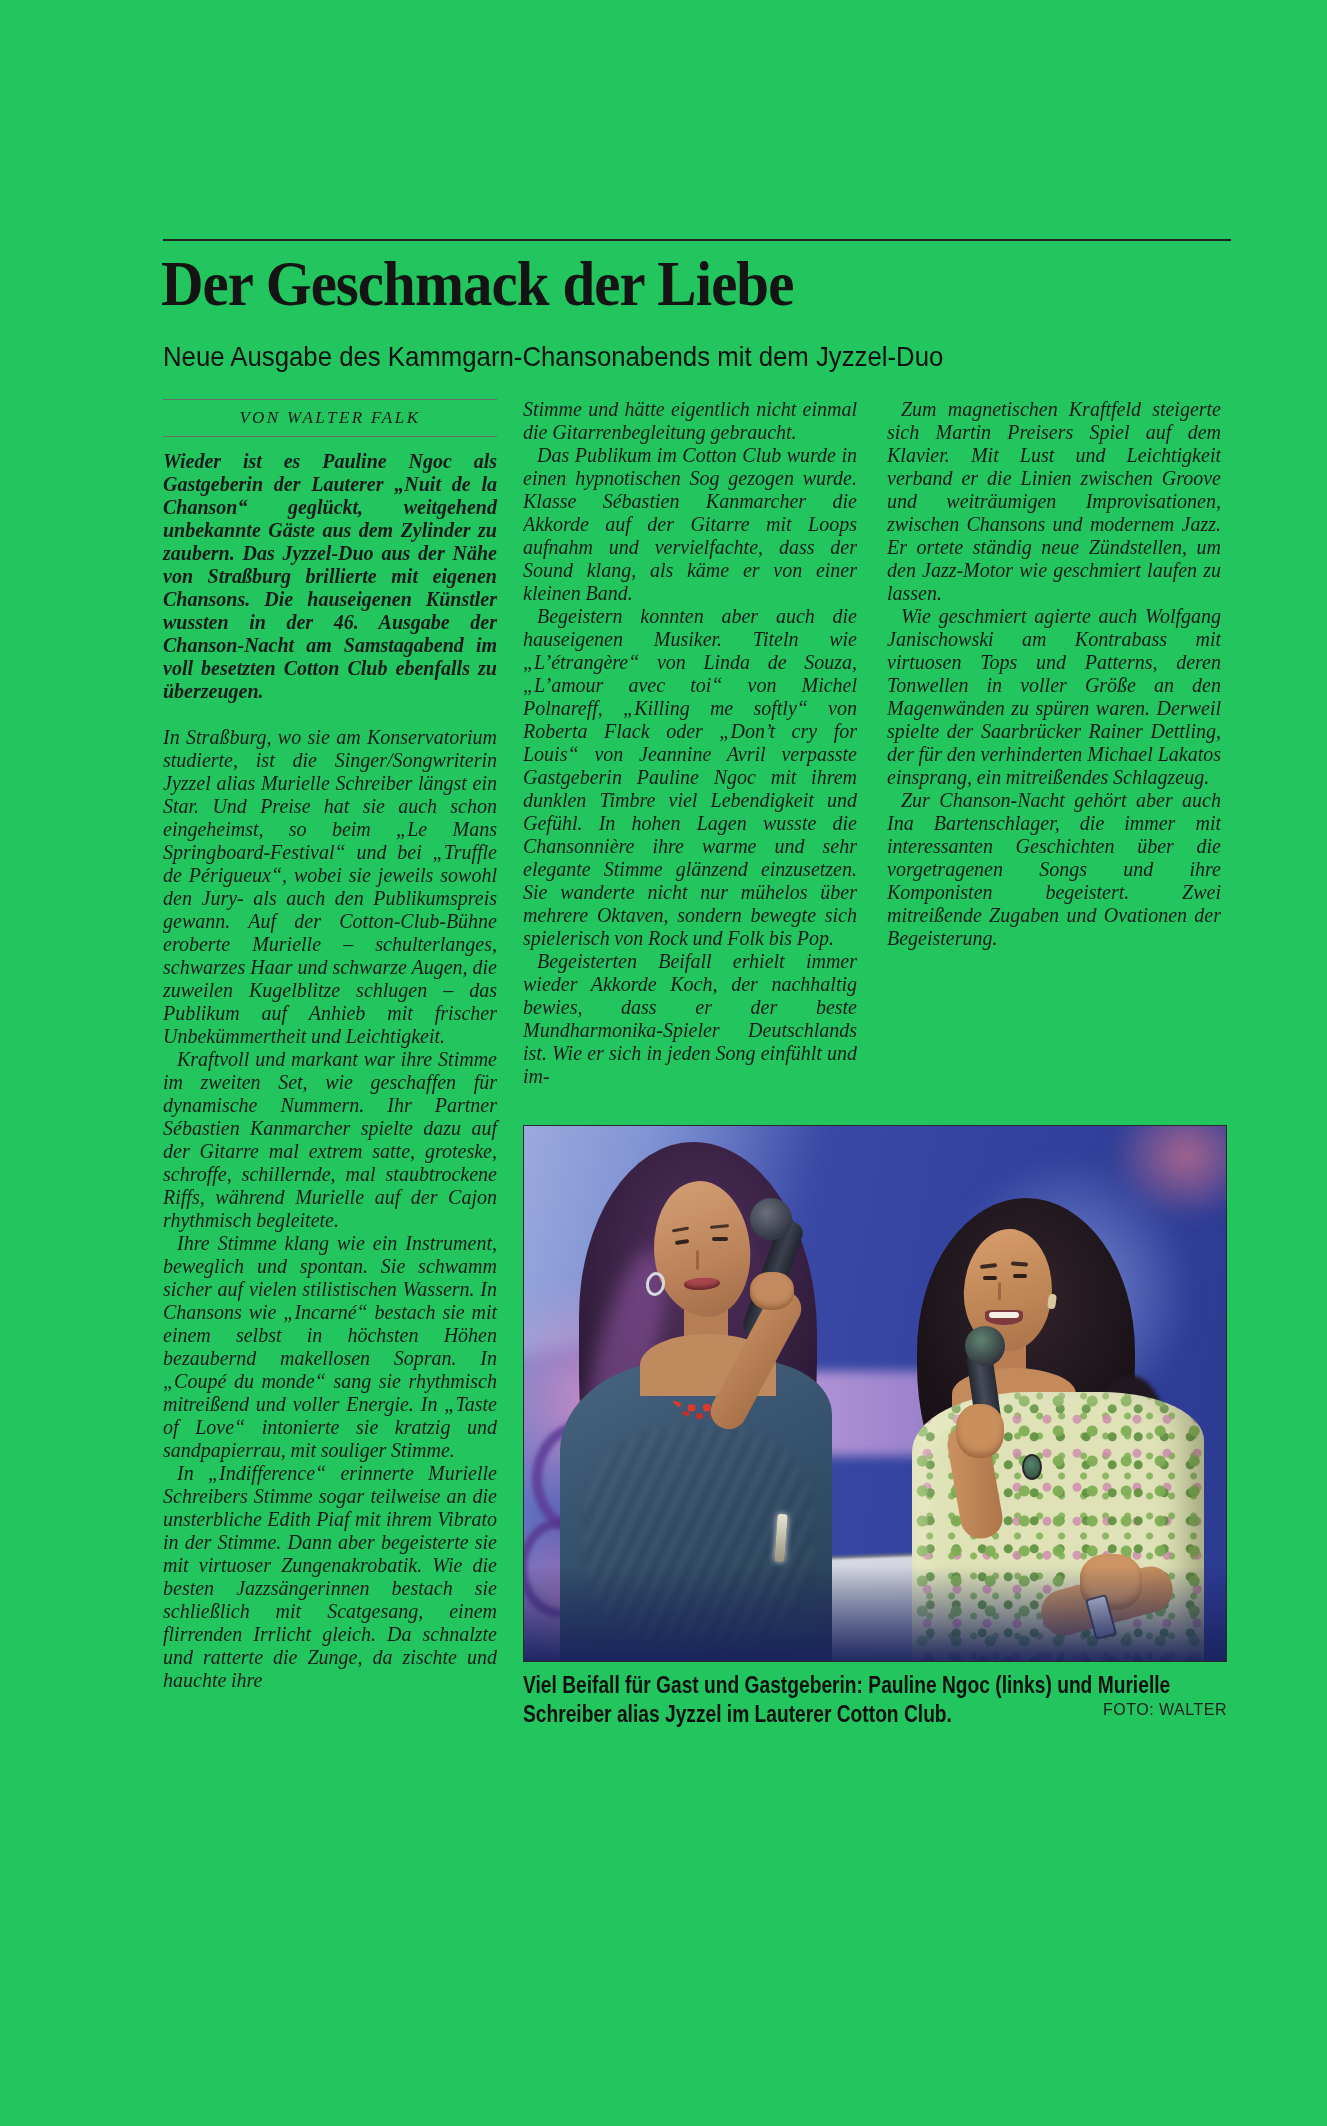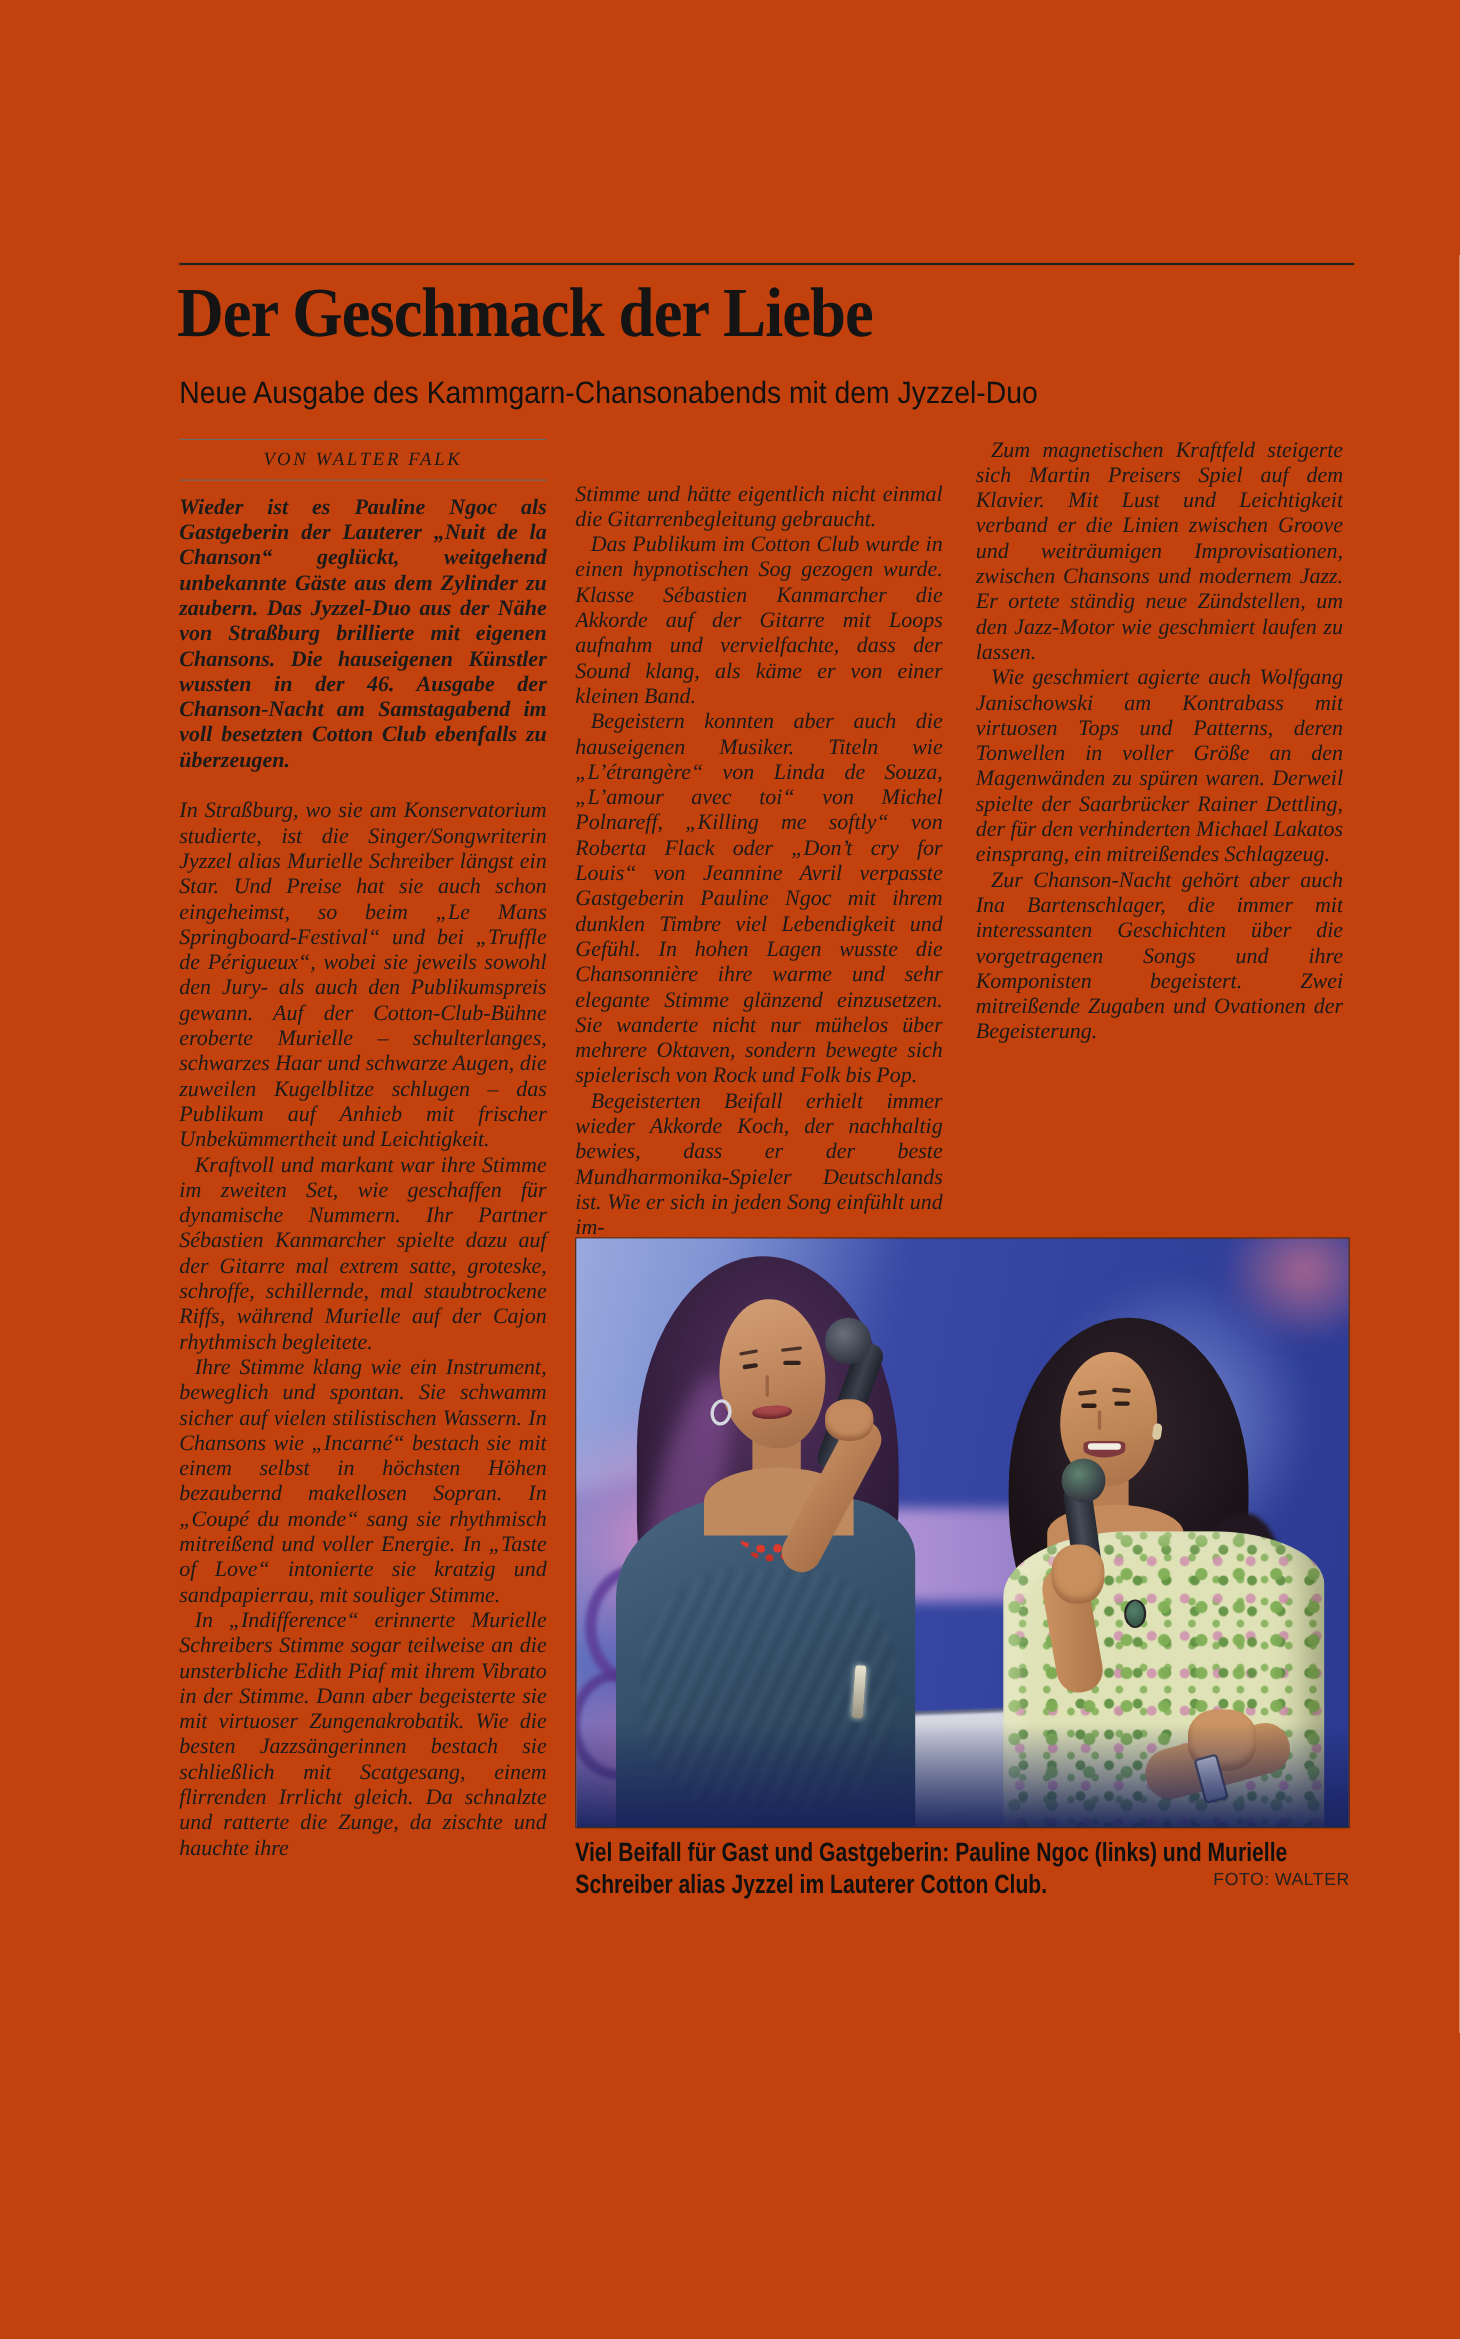--- a/index.html
+++ b/index.html
@@ -1,30 +1,30 @@
 <!DOCTYPE html>
 <html lang="de"><head>
 <meta charset="utf-8">
 <style>
   html,body{margin:0;padding:0;background:#eceae7;}
-  .canvas{position:relative;width:1327px;height:2126px;background:#c2410c;overflow:hidden;
+  .canvas{position:relative;width:1327px;height:2126px;background:#22c55e;overflow:hidden;
           font-family:"Liberation Serif", serif;color:#1b1b1b;}
   .toprule{position:absolute;left:163px;top:239px;width:1068px;height:0;border-top:2.5px solid #222;}
   .headline{position:absolute;left:161px;top:248px;width:800px;margin:0;
             font-family:"Liberation Serif", serif;font-weight:bold;font-size:64px;line-height:72px;
             letter-spacing:-1px;color:#141414;transform:scaleX(.92);transform-origin:0 0;white-space:nowrap;}
   .subheadline{position:absolute;left:163px;top:341px;width:900px;margin:0;
             font-family:"Liberation Sans", sans-serif;font-weight:normal;font-size:28px;line-height:32px;
             color:#111;transform:scaleX(.92);transform-origin:0 0;white-space:nowrap;}
   .col{position:absolute;width:334px;font-size:20px;line-height:23px;text-align:justify;
        hyphens:auto;-webkit-hyphens:auto;word-spacing:-0.3px;font-style:italic;}
   .col p{margin:0;}
   .col p.ind{text-indent:14px;}
   .col1{left:163px;top:399px;}
-  .col2{left:523px;top:398px;max-height:724px;overflow:hidden;margin-top:40px;}
+  .col2{left:523px;top:398px;max-height:724px;overflow:hidden;}
   .col3{left:887px;top:398px;max-height:724px;overflow:hidden;}
   .byline-block{border-top:1.5px solid #6b6b6b;border-bottom:1.5px solid #6b6b6b;
        padding:6px 0 7px 0;margin-bottom:13px;text-align:center;
        font-size:17px;letter-spacing:2.5px;color:#1a1a1a;}
   .lead{font-weight:bold;margin:0 0 23px 0 !important;}
   
   .photo{position:absolute;left:523px;top:1125px;width:704px;height:537px;margin:0;
          border:1px solid #2a2a2a;box-sizing:border-box;overflow:hidden;
          background:linear-gradient(100deg,#7d8fd0 0%,#4d5fb5 14%,#3a4aa6 32%,#32429e 62%,#2c3a91 100%);}
   .photo div{position:absolute;}

